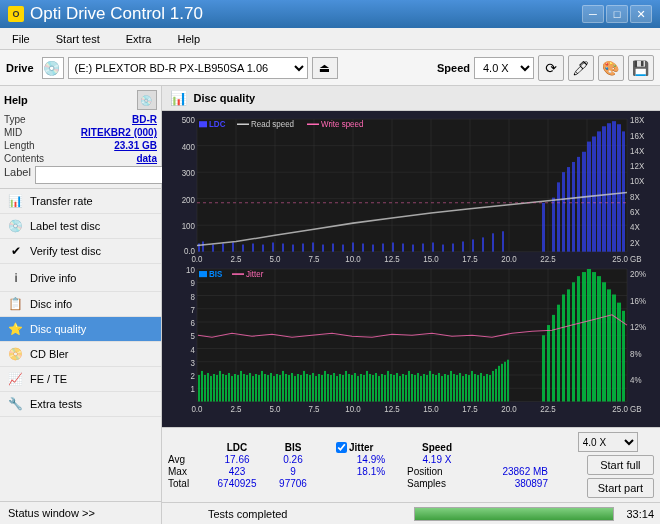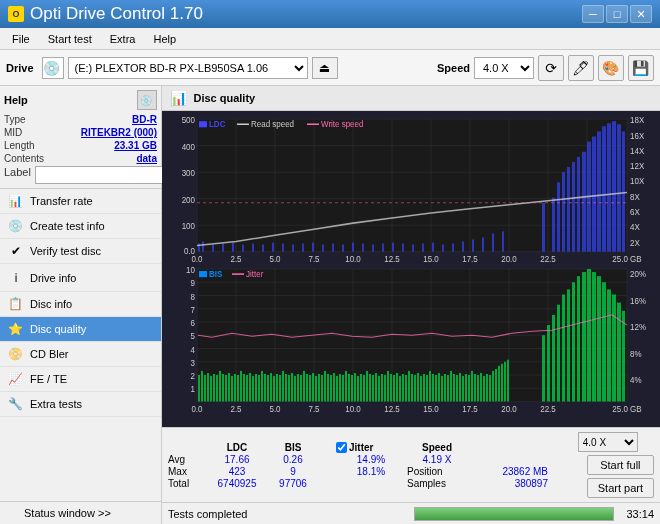--- a/index.html
+++ b/index.html
@@ -22,21 +22,21 @@
     .titlebar-btn { width: 22px; height: 18px; background: rgba(255,255,255,0.2); border: 1px solid rgba(255,255,255,0.3); color: white; font-size: 11px; cursor: pointer; display: flex; align-items: center; justify-content: center; border-radius: 2px; }
 
     
     .menubar {
       background: #f0f0f0;
       height: 22px;
       display: flex;
       align-items: center;
       padding: 0 4px;
       border-bottom: 1px solid #ccc;
-      gap: 2px;
+      gap: 10px;
     }
     .menu-item { padding: 2px 8px; cursor: pointer; font-size: 11px; border-radius: 2px; }
 
     
     .toolbar {
       background: #f5f5f5;
       height: 36px;
       display: flex;
       align-items: center;
       padding: 0 6px;
@@ -97,21 +97,21 @@
       font-size: 11px;
       gap: 6px;
       border-bottom: 1px solid #e0e0e0;
     }
     .sidebar-item.active { background: #4a90d9; color: white; }
     .sidebar-item.active .sidebar-icon { color: white; }
     .sidebar-icon { font-size: 12px; width: 16px; text-align: center; }
 
     .status-window-btn {
       border-top: 1px solid #ccc;
-      padding: 5px 24px;
+      padding: 5px 8px;
       cursor: pointer;
       font-size: 11px;
       background: #f0f0f0;
       display: flex;
       align-items: center;
       gap: 4px;
     }
 
     
     .right-panel {
@@ -171,21 +171,21 @@
     .status-bar {
       background: #f0f0f0;
       height: 22px;
       border-top: 1px solid #ccc;
       display: flex;
       align-items: center;
       padding: 0 6px;
       gap: 8px;
       font-size: 11px;
     }
-    .status-text { flex: 1; }
+    .status-text { flex: 1; margin-left: 40px; }
     .progress-bar-container { width: 200px; height: 14px; background: white; border: 1px solid #aaa; }
     .progress-bar-fill { height: 100%; background: linear-gradient(to bottom, #80d080, #40a040); }
     .status-time { margin-left: 4px; }
     input[type="checkbox"] { width: 12px; height: 12px; }
   </style>
 </head>
 <body>
 
 <div class="titlebar">
   <div class="titlebar-left">
@@ -257,21 +257,21 @@
       </div>
     </div>
 
     <div class="sidebar-nav">
       <div class="sidebar-item">
         <span class="sidebar-icon">📊</span>
         <span>Transfer rate</span>
       </div>
       <div class="sidebar-item">
         <span class="sidebar-icon">💿</span>
-        <span>Create test info</span>
+        <span>Label test disc</span>
       </div>
       <div class="sidebar-item">
         <span class="sidebar-icon">✔</span>
         <span>Verify test disc</span>
       </div>
       <div class="sidebar-item">
         <span class="sidebar-icon">ℹ</span>
         <span>Drive info</span>
       </div>
       <div class="sidebar-item">

